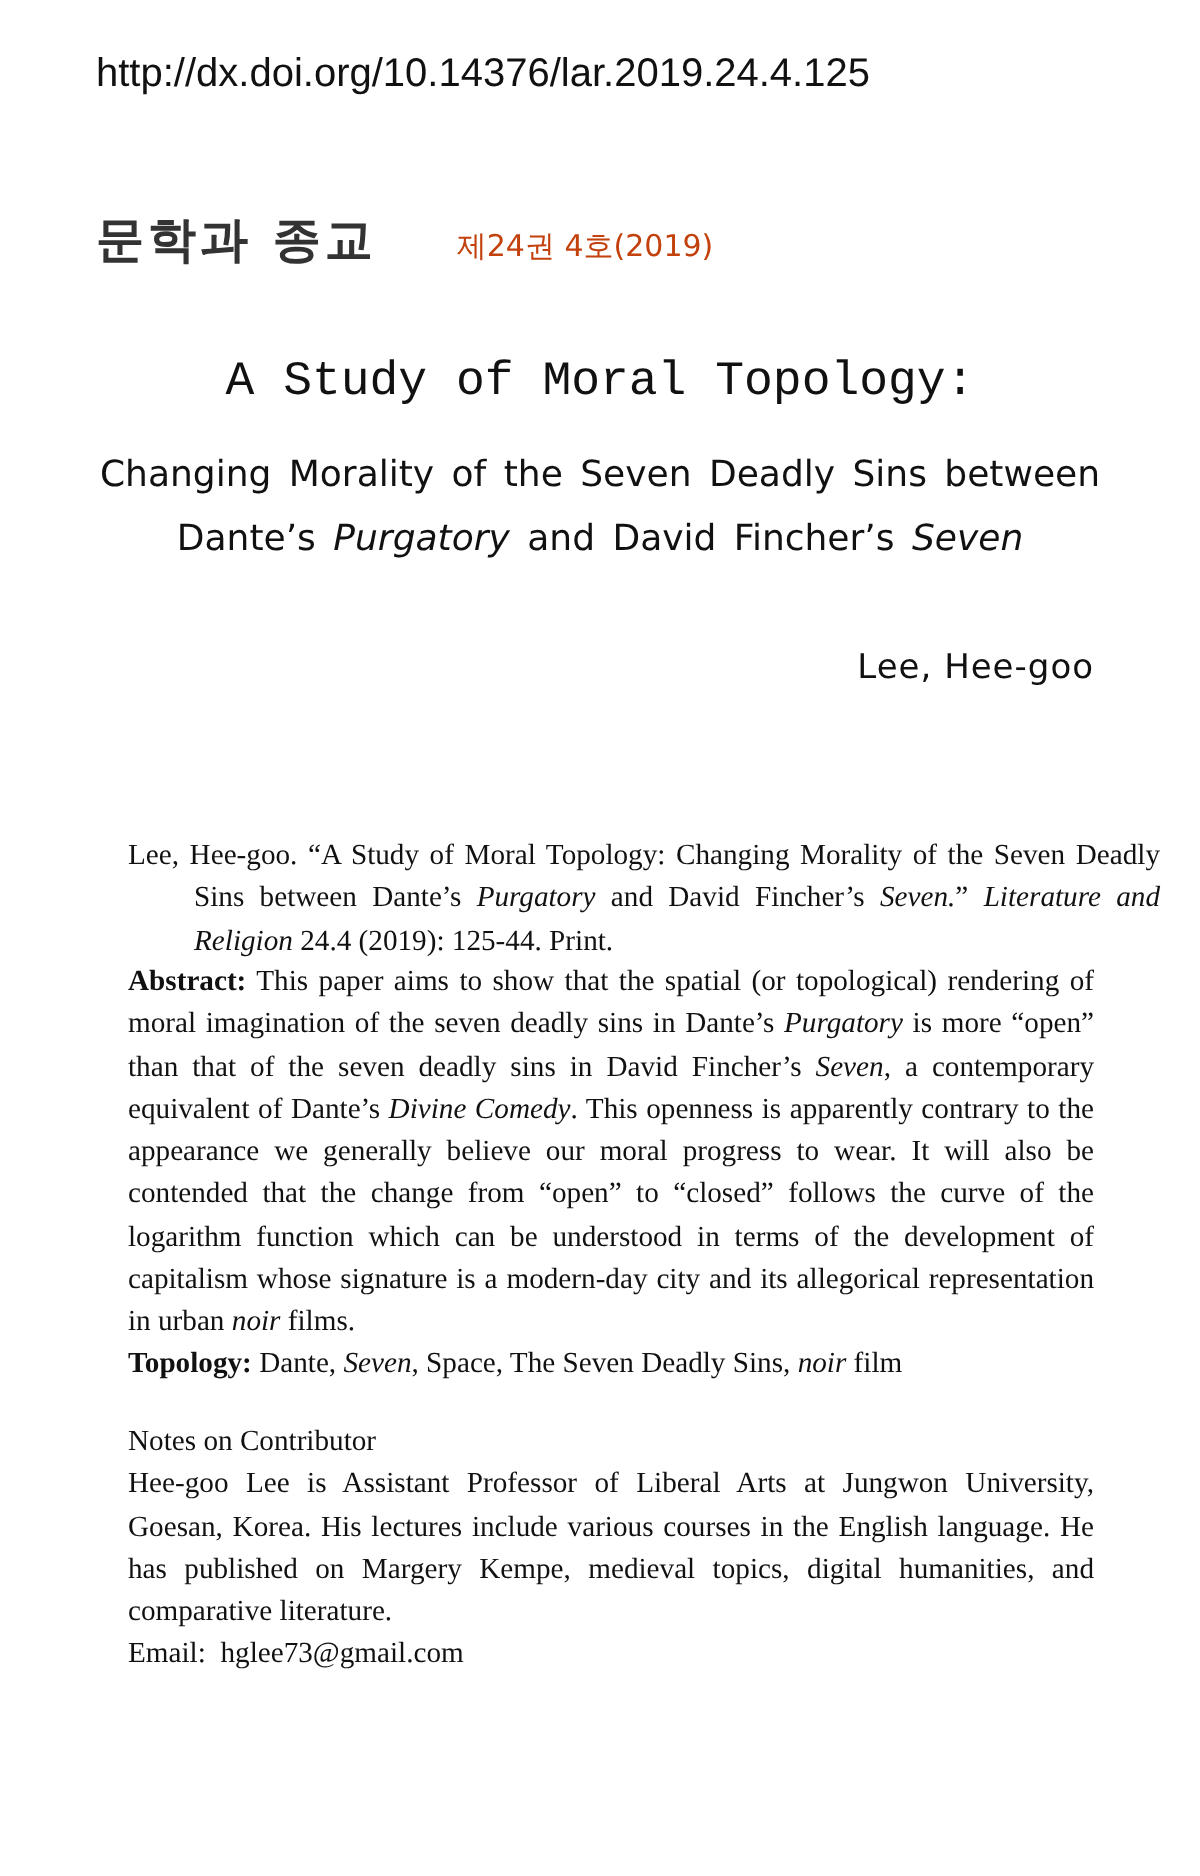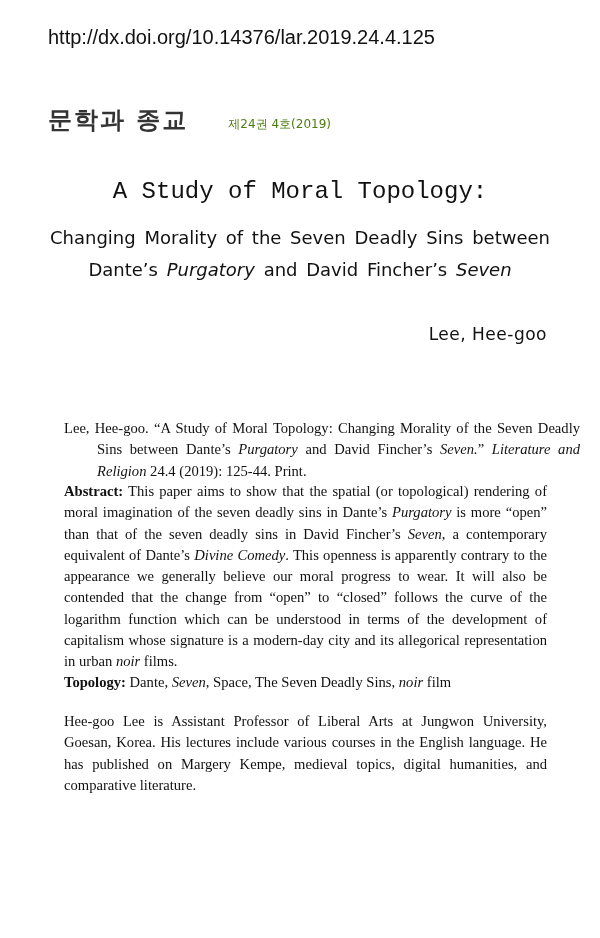--- a/index.html
+++ b/index.html
@@ -1,20 +1,20 @@
 <!DOCTYPE html>
 <html><head>
 <meta charset="utf-8">
 <style>
   html, body { margin: 0; padding: 0; background: #ffffff; }
   body { width: 600px; height: 938px; position: relative; overflow: hidden; color: #111; }
   .doi { position: absolute; left: 48px; top: 26px; font-family: "Liberation Sans", sans-serif; font-size: 20px; color: #111; text-align: center; }
   .journal-row { position: absolute; left: 48px; top: 104px; display: flex; align-items: baseline; }
   .journal-name { font-family: "DejaVu Sans", sans-serif; font-size: 24px; font-weight: bold; color: #333; letter-spacing: 2px; }
-  .issue { margin-left: 40px; font-family: "DejaVu Sans", sans-serif; font-size: 12px; color: #4d7c0f; }
+  .issue { margin-left: 40px; font-family: "DejaVu Sans", sans-serif; font-size: 15px; color: #c2410c; }
   .title { position: absolute; left: 0; width: 600px; top: 178px; text-align: center; font-family: Liberation Mono, monospace; font-size: 24px; color: #111; }
   .subtitle { position: absolute; left: 0; width: 600px; text-align: center; font-family: "DejaVu Sans", sans-serif; font-size: 18px; color: #111; word-spacing: 3px; }
   .sub1 { top: 227px; text-align: center; }
   .sub2 { top: 259px; }
   .author { position: absolute; right: 53px; top: 324px; font-family: "DejaVu Sans", sans-serif; font-size: 17px; color: #111; letter-spacing: 0.5px; }
   .body-text { position: absolute; left: 64px; width: 483px; font-family: "Liberation Serif", serif; font-size: 14.6px; line-height: 21.3px; color: #111; text-align: justify; }
   .citation { top: 418px; padding-left: 33px; text-indent: -33px; }
   .citation b { font-weight: normal; }
   .abstract { top: 481px; }
   .keywords { top: 672px; }
@@ -39,14 +39,16 @@
 
 <div class="author">Lee, Hee-goo</div>
 
 <div class="body-text citation"><b>Lee, Hee-goo. “A Study of Moral Topology: Changing Morality of the Seven Deadly Sins between Dante’s </b><b><i>Purgatory</i></b><b> and David Fincher’s </b><b><i>Seven.</i></b><b>”</b> <i>Literature and Religion</i><span> 24.4 (2019): 125-44. Print.</span></div>
 
 <div class="body-text abstract"><b>Abstract:</b><span> This paper aims to show that the spatial (or topological) rendering of moral imagination of the seven deadly sins in Dante’s </span><i>Purgatory</i><span> is more “open” than that of the seven deadly sins in David Fincher’s </span><i>Seven</i><span>, a contemporary equivalent of Dante’s </span><i>Divine Comedy</i><span>. This openness is apparently contrary to the appearance we generally believe our moral progress to wear. It will also be contended that the change from “open” to “closed” follows the curve of the logarithm function which can be understood in terms of the development of capitalism whose signature is a modern-day city and its allegorical representation in urban </span><i>noir</i><span> films.</span></div>
 
 <div class="body-text keywords"><b>Topology:</b><span> Dante, </span><i>Seven</i><span>, Space, The Seven Deadly Sins, </span><i>noir</i><span> film</span></div>
 
 <div class="body-text notes">
+  <div class="line-last">Notes on Contributor</div>
   <div>Hee-goo Lee is Assistant Professor of Liberal Arts at Jungwon University, Goesan, Korea. His lectures include various courses in the English language. He has published on Margery Kempe, medieval topics, digital humanities, and comparative literature.</div>
+  <div class="line-last"><span>Email:</span>&nbsp; <span>hglee73@gmail.com</span></div>
 </div>
 
 </body></html>

